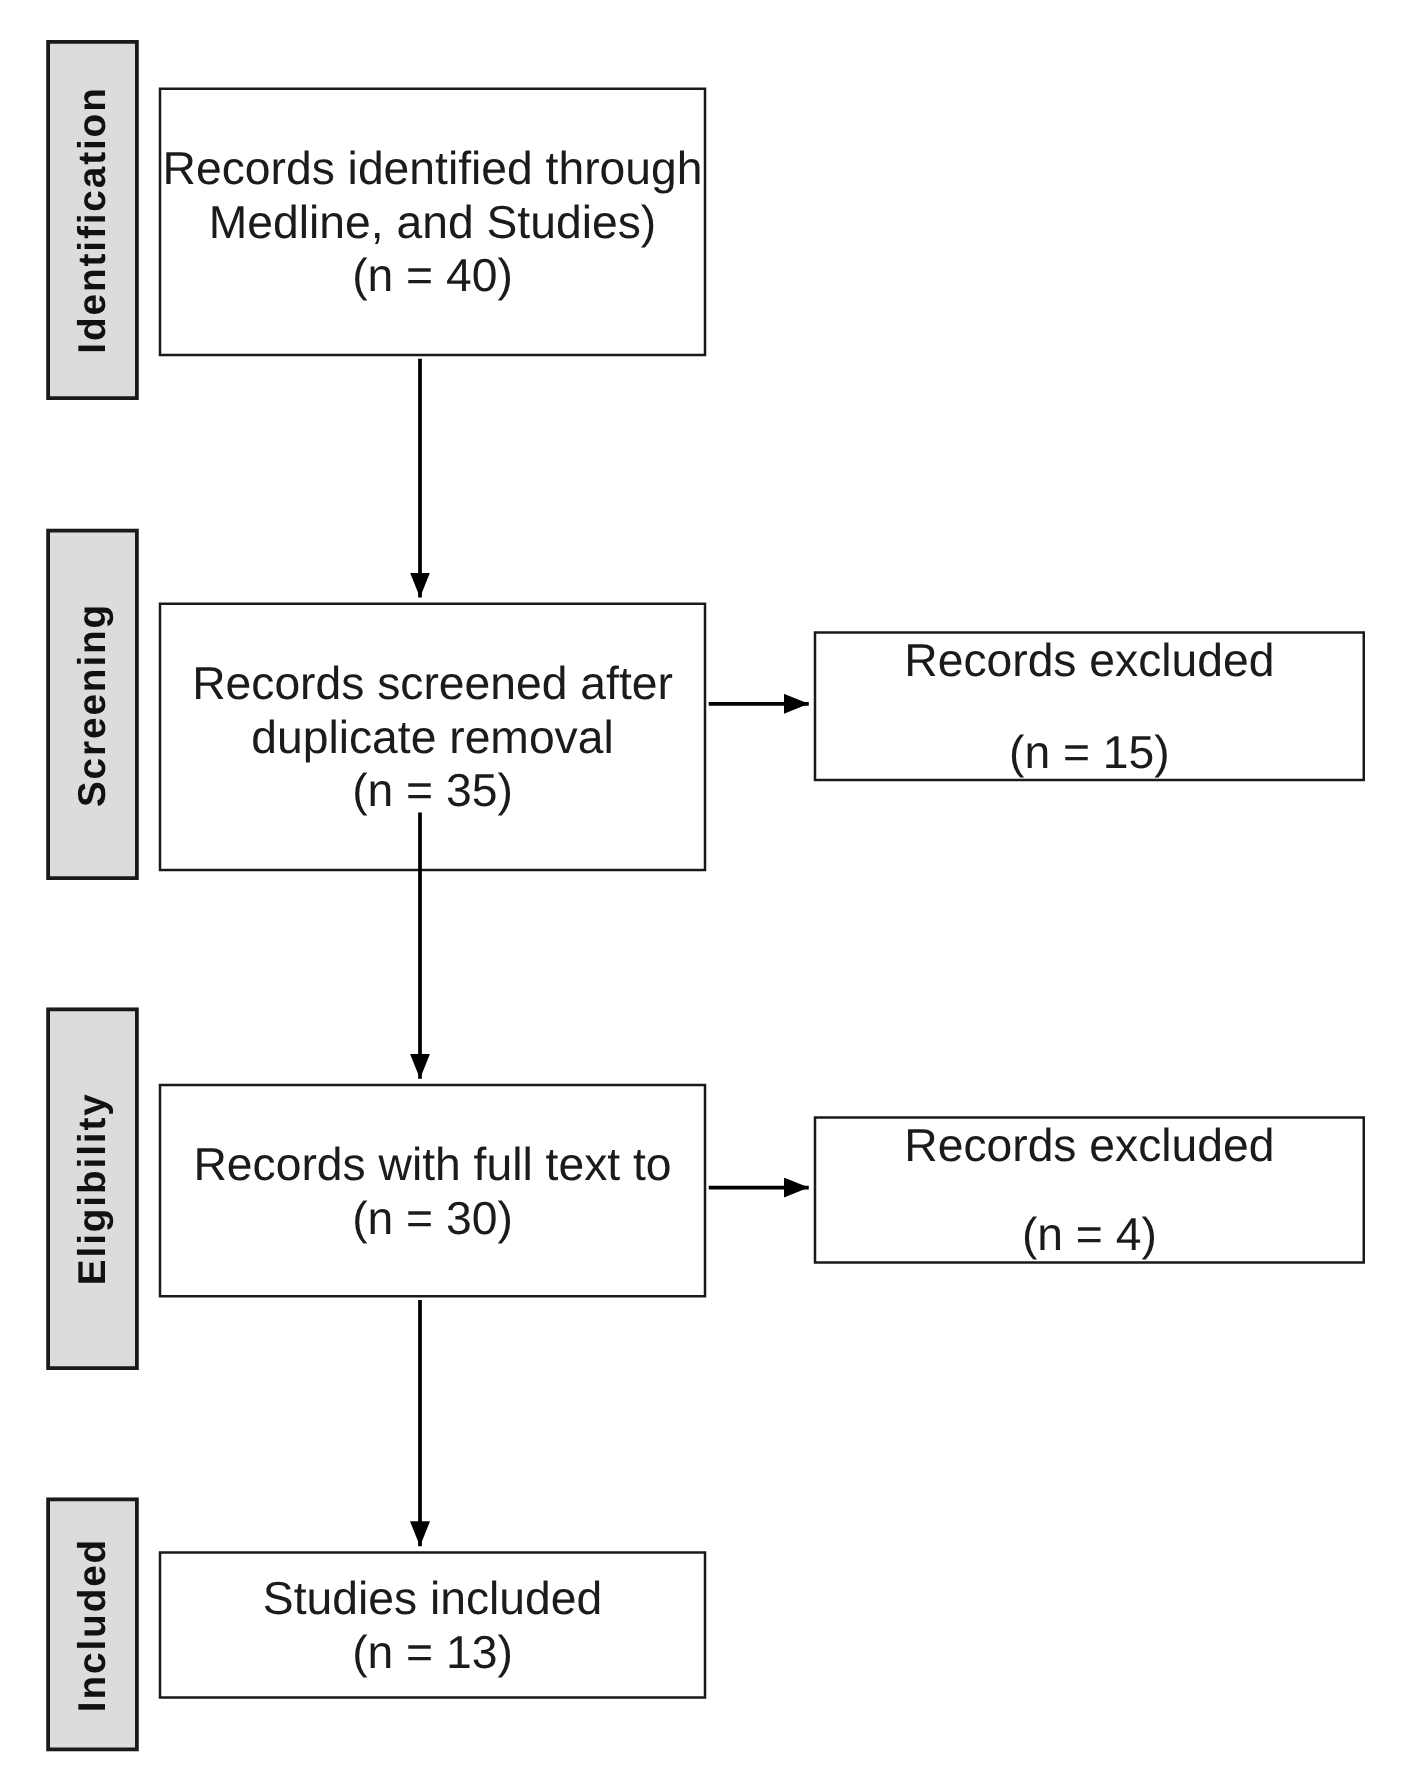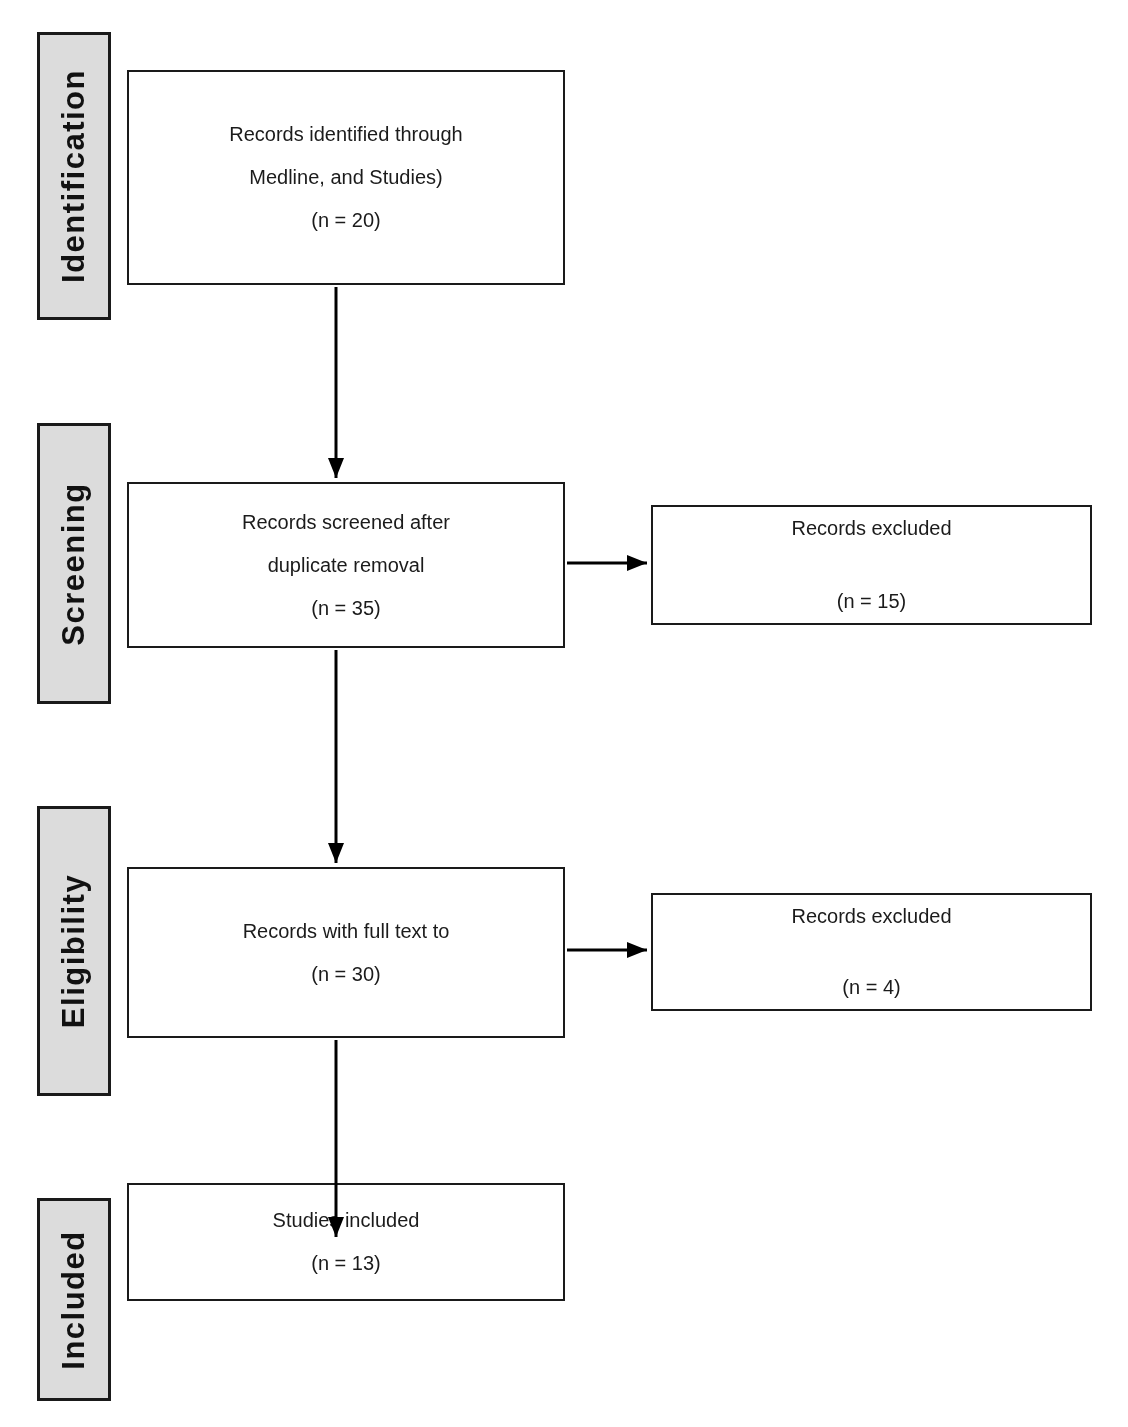--- a/index.html
+++ b/index.html
@@ -44,29 +44,29 @@
   .flow-box {
     position: absolute;
     background: var(--box-fill);
     border: 2.5px solid var(--border);
     box-sizing: border-box;
     display: flex;
     flex-direction: column;
     align-items: center;
     justify-content: center;
     text-align: center;
-    font-size: 20px;
+    font-size: 37px;
     line-height: 43px;
   }
   .left-col { left: 127px; width: 438px; }
   .right-col { left: 651px; width: 441px; justify-content: space-between; }
   #box-identified { top: 70px;   height: 215px; }
-  #box-screened   { top: 482px;  height: 166px; }
+  #box-screened   { top: 482px;  height: 215px; }
   #box-fulltext   { top: 867px;  height: 171px; }
-  #box-included   { top: 1183px; height: 118px; }
+  #box-included   { top: 1241px; height: 118px; }
   #box-excluded-screening   { top: 505px; height: 120px; }
   #box-excluded-eligibility { top: 893px; height: 118px; }
   #stage-identification { top: 32px;   height: 288px; }
   #stage-screening      { top: 423px;  height: 281px; }
   #stage-eligibility    { top: 806px;  height: 290px; }
   #stage-included       { top: 1198px; height: 203px; }
   #arrow-layer {
     position: absolute;
     left: 0; top: 0;
     width: 1128px;
@@ -88,21 +88,21 @@
   <div class="stage" id="stage-eligibility">
     <span class="stage-label">Eligibility</span>
   </div>
   <div class="stage" id="stage-included">
     <span class="stage-label">Included</span>
   </div>
 
   <div class="flow-box left-col" id="box-identified">
     <div>Records identified through</div>
     <div>Medline, and Studies)</div>
-    <div>(n = 20)</div>
+    <div>(n = 40)</div>
   </div>
 
   <div class="flow-box left-col" id="box-screened">
     <div>Records screened after</div>
     <div>duplicate removal</div>
     <div>(n = 35)</div>
   </div>
 
   <div class="flow-box left-col" id="box-fulltext">
     <div>Records with full text to</div>

